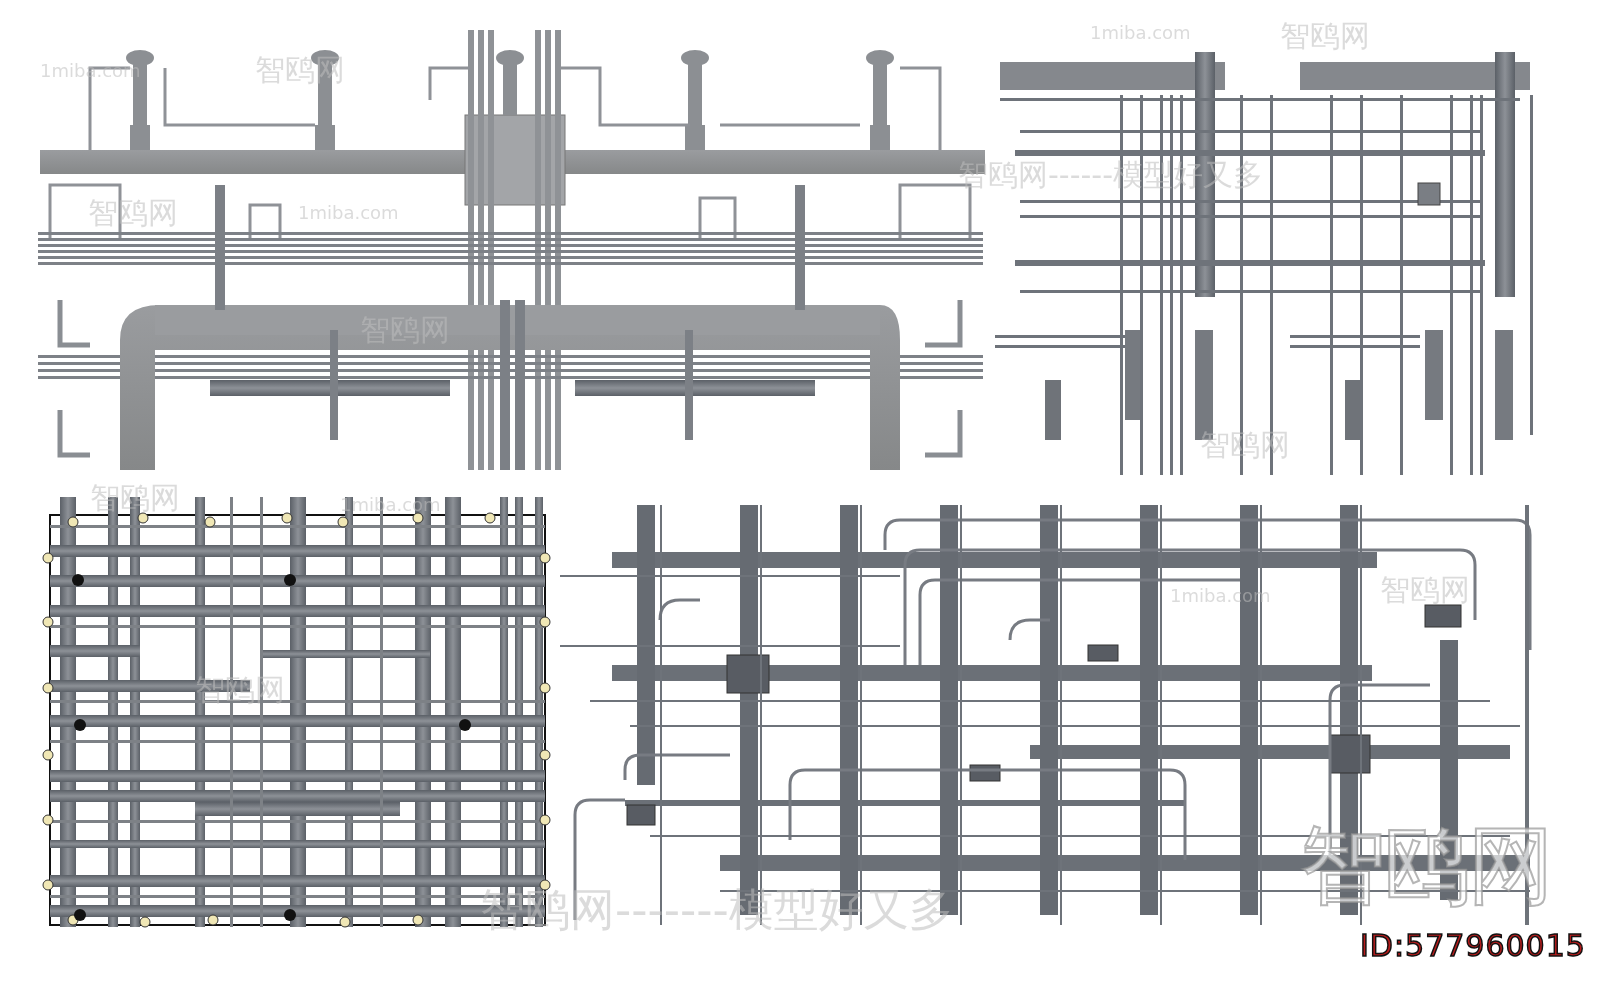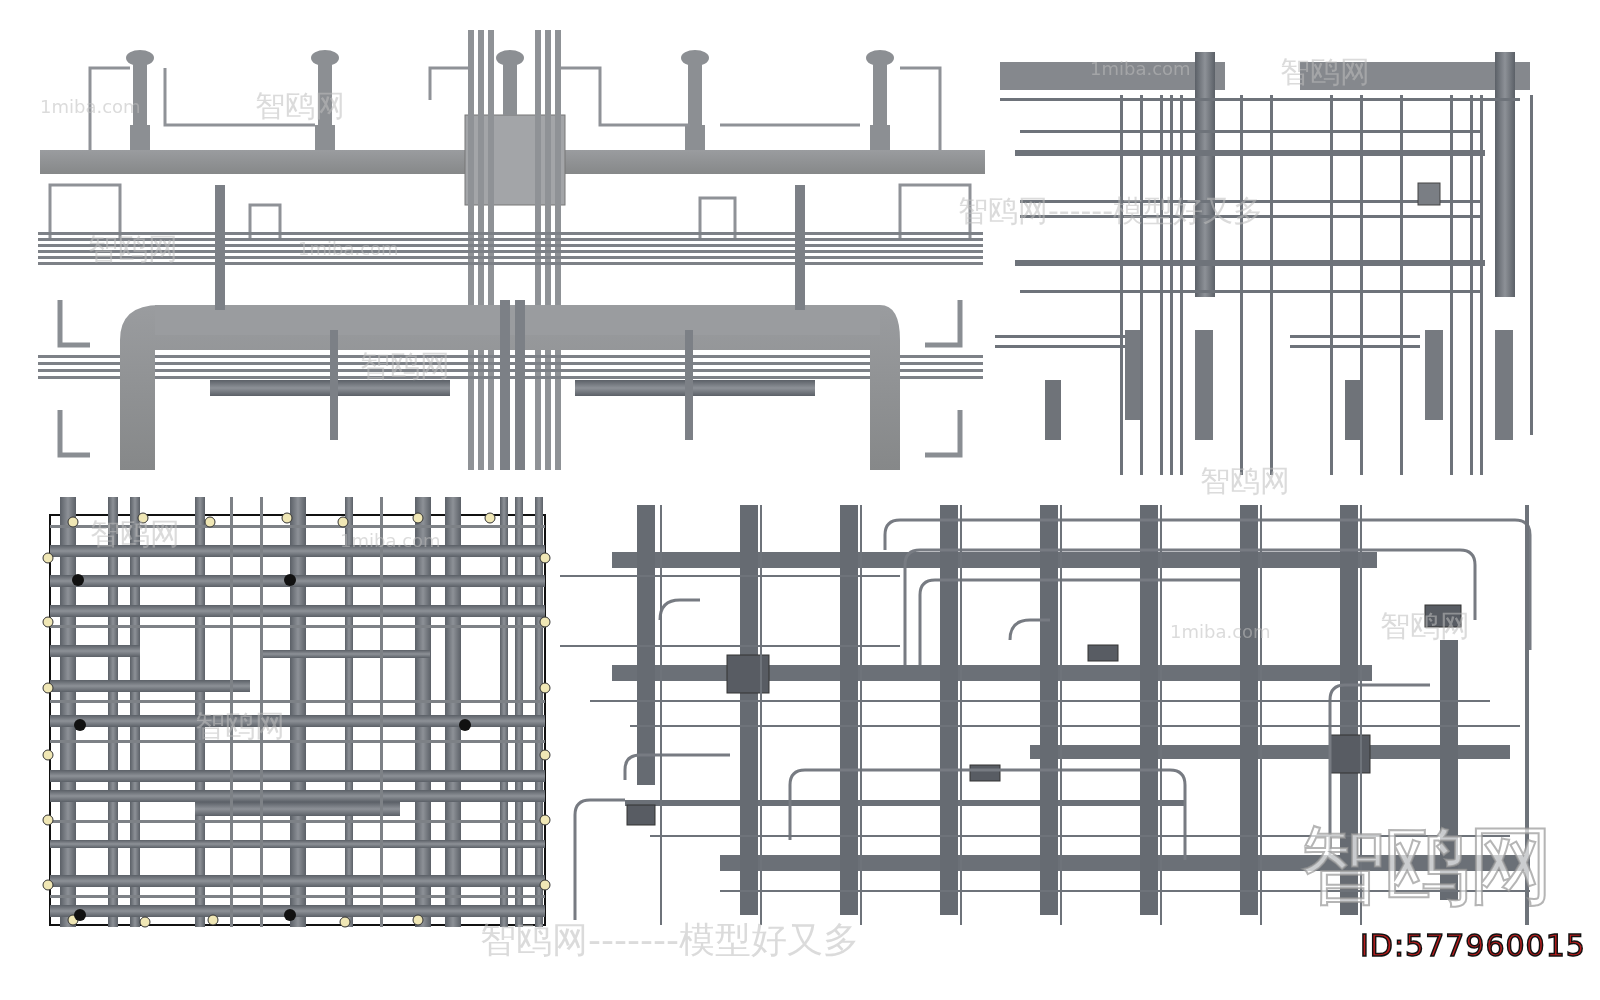--- a/index.html
+++ b/index.html
@@ -1,21 +1,21 @@
 <!DOCTYPE html>
 <html><head>
 <meta charset="utf-8">
 <style>
   html,body{margin:0;padding:0;background:#ffffff;}
   body{width:1600px;height:1000px;position:relative;overflow:hidden;font-family:"DejaVu Sans",sans-serif;}
   svg{position:absolute;left:0;top:0;}
-  .wm{position:absolute;color:rgba(190,190,190,0.55);white-space:nowrap;font-family:"DejaVu Sans",sans-serif;margin-top:36px;}
+  .wm{position:absolute;color:rgba(190,190,190,0.55);white-space:nowrap;font-family:"DejaVu Sans",sans-serif;}
   .wm-sm{font-size:18px;}
   .wm-md{font-size:30px;}
-  .wm-lg{font-size:36px;text-align:center;}
+  .wm-lg{font-size:45px;text-align:center;}
   .big-logo{position:absolute;left:1300px;top:808px;font-size:86px;color:rgba(255,255,255,0.65);-webkit-text-stroke:2px rgba(150,150,150,0.7);letter-spacing:-2px;}
   .id-text{position:absolute;left:1360px;top:928px;font-size:30px;color:#b91c1c;-webkit-text-stroke:1.5px #111;font-family:"DejaVu Sans",sans-serif;letter-spacing:1px;}
 </style>
 </head>
 <body>
 
 <svg width="1600" height="1000" viewBox="0 0 1600 1000">
   <defs>
     <linearGradient id="gv" x1="0" x2="1" y1="0" y2="0">
       <stop offset="0" stop-color="#5b6067"></stop>

